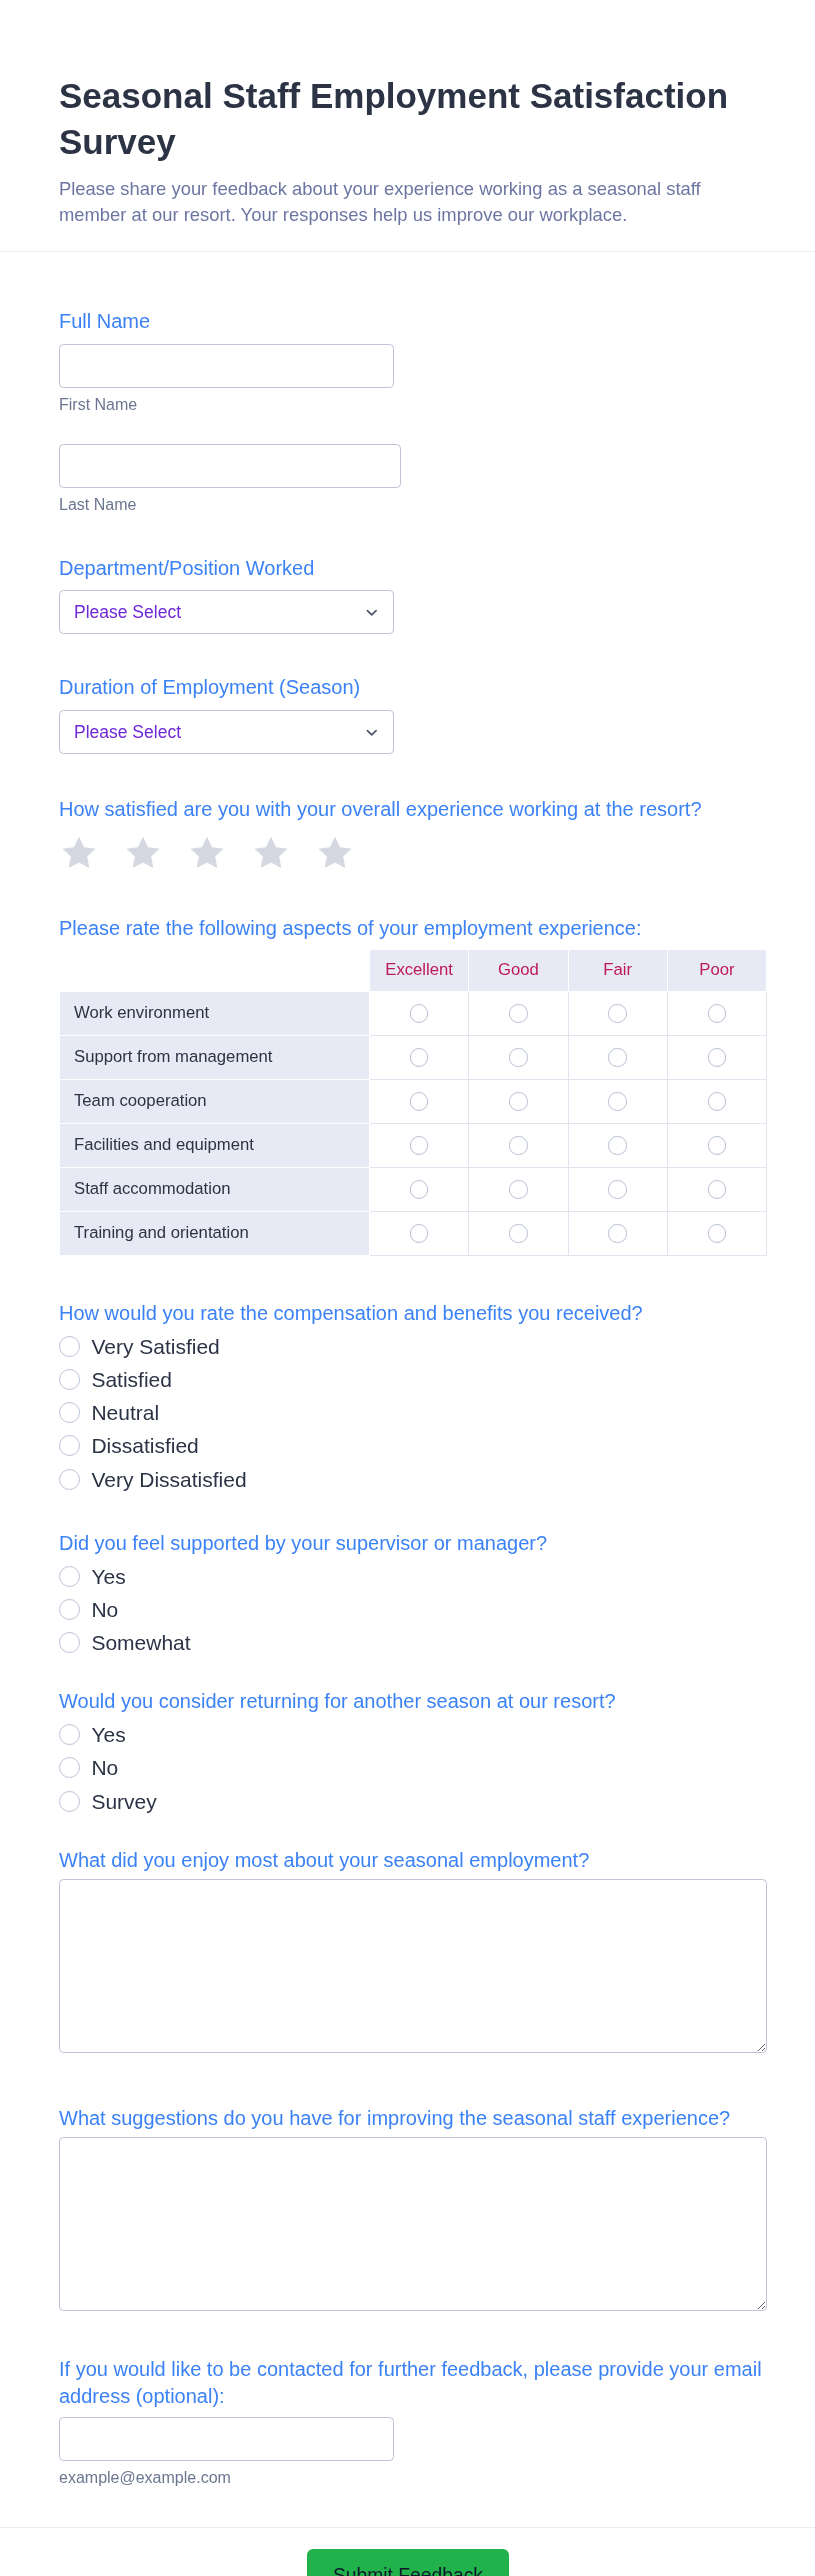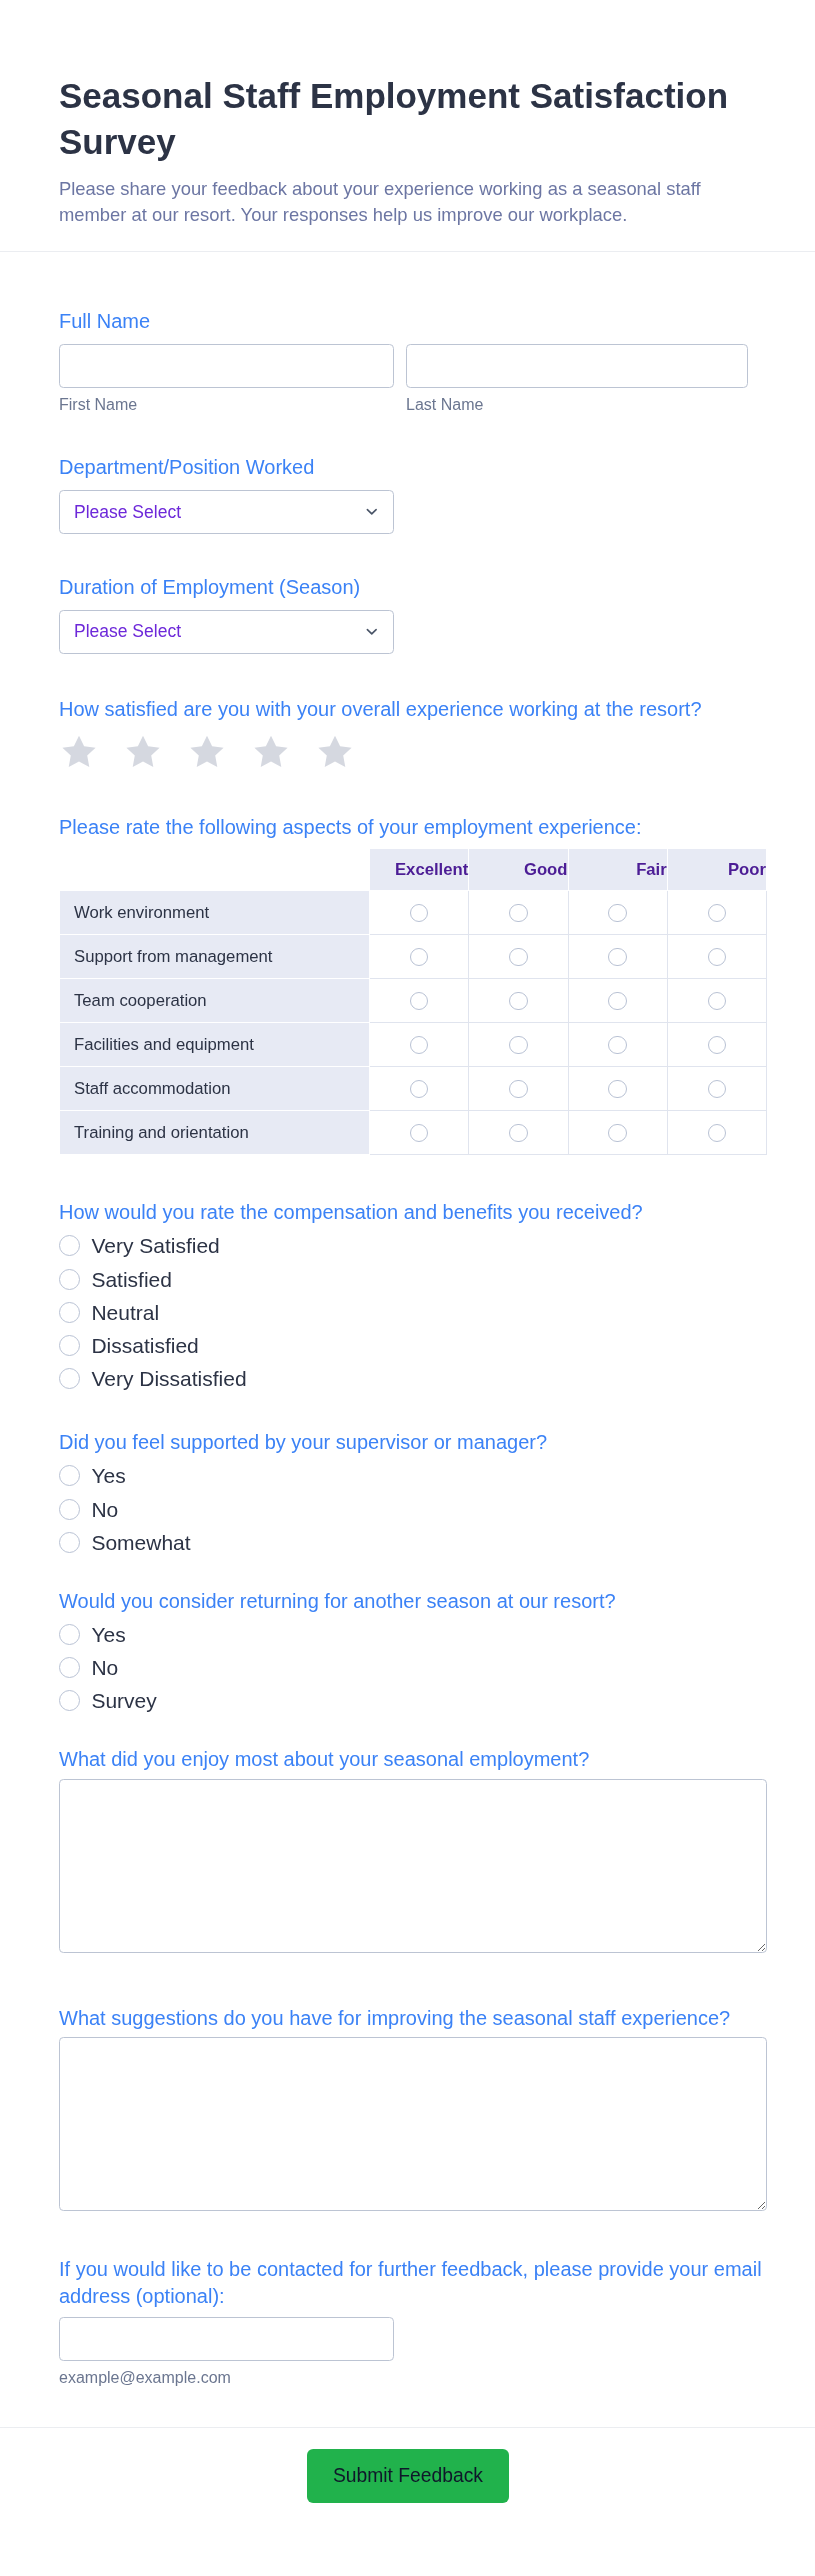--- a/index.html
+++ b/index.html
@@ -55,21 +55,21 @@
     border: 0.9px solid #bcc4d3;
     border-radius: 4.4px;
     padding: 0 12.3px;
     font-size: 17.5px;
     color: #2c3345;
     background: #fff;
     font-family: inherit;
     width: 100%;
     outline: none;
   }
-  .name-row { display: flex; gap: 12px; margin-top: 8.8px; }
+  .name-row { display: flex; gap: 30px; margin-top: 8.8px; flex-direction: column; }
   .name-col-first { width: 335px; }
   .name-col-last  { width: 342px; }
   .sublabel {
     margin-top: 7px;
     font-size: 16px;
     line-height: 19.3px;
     color: #6b7690;
   }
 
   .select {
@@ -99,23 +99,23 @@
     border-collapse: collapse;
     table-layout: fixed;
   }
   .matrix thead th { height: 42px; }
   .matrix tbody tr { height: 44px; margin-left: 45px; }
   .mx-corner { width: 310px; background: #fff; border: 0.9px solid #fff; }
   .mx-col {
     background: #e7eaf4;
     border: 0.9px solid #fff;
     font-size: 16.7px;
-    font-weight: 700;
-    color: #4c1d95;
-    text-align: right;
+    font-weight: 400;
+    color: #be185d;
+    text-align: center;
   }
   .mx-row {
     background: #e7eaf4;
     border: 0.9px solid #fff;
     font-size: 16.7px;
     font-weight: 400;
     color: #2c3345;
     text-align: left;
     padding-left: 14px;
   }

